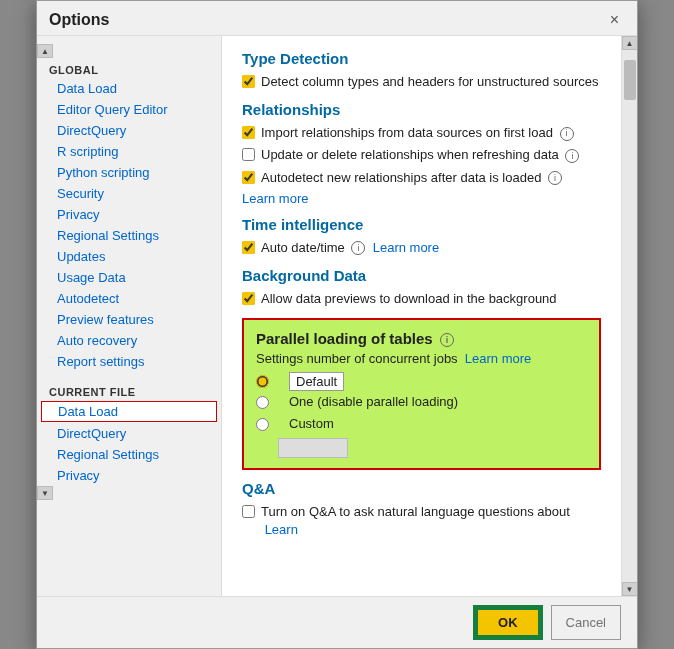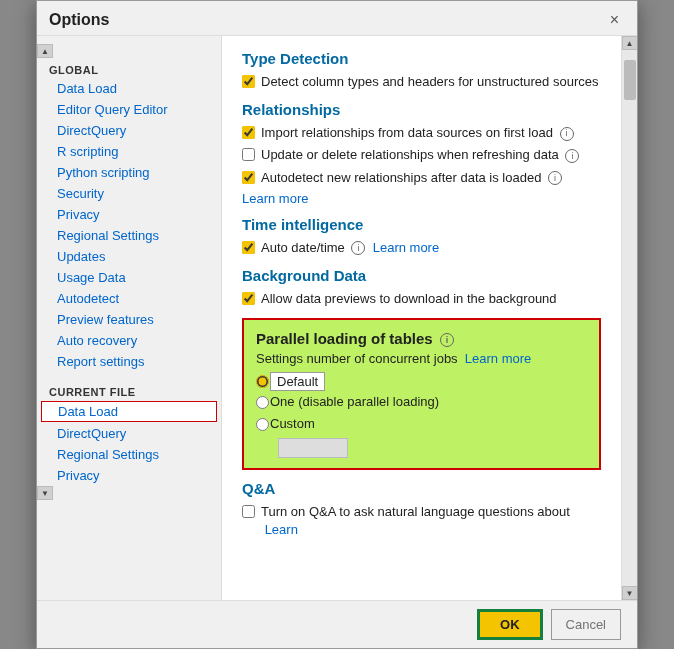--- a/index.html
+++ b/index.html
@@ -152,21 +152,21 @@
     }
     .parallel-subtitle {
       font-size: 13px;
       color: #222;
       margin-bottom: 8px;
     }
     .radio-row {
       display: flex;
       align-items: center;
       margin-bottom: 4px;
-      gap: 1px;
+      gap: 20px;
     }
     .radio-row input[type="radio"] {
       accent-color: #f5c400;
       width: 13px;
       height: 13px;
     }
     .radio-selected-box {
       border: 1px solid #999;
       padding: 1px 6px;
       background: #fff;
@@ -188,21 +188,21 @@
     .dialog-footer {
       background: #f0f0f0;
       border-top: 1px solid #ddd;
       padding: 8px 16px;
       display: flex;
       justify-content: flex-end;
       gap: 8px;
     }
     .btn-ok {
       background: #f5c400;
-      border: 3px solid #15803d;
+      border: 5px solid #15803d;
       color: #222;
       padding: 5px 20px;
       font-size: 13px;
       cursor: pointer;
       font-weight: 600;
     }
     .btn-cancel {
       background: #f0f0f0;
       border: 1px solid #999;
       color: #737373;

